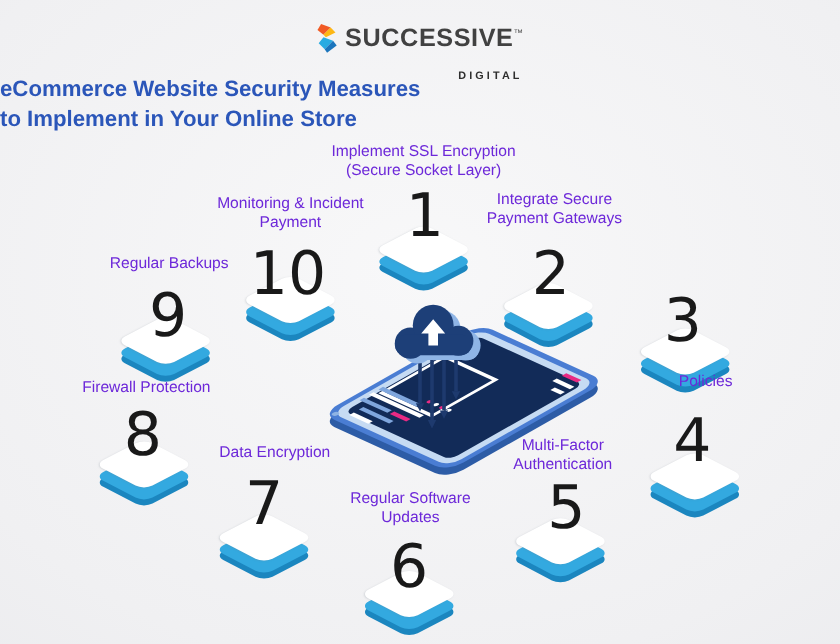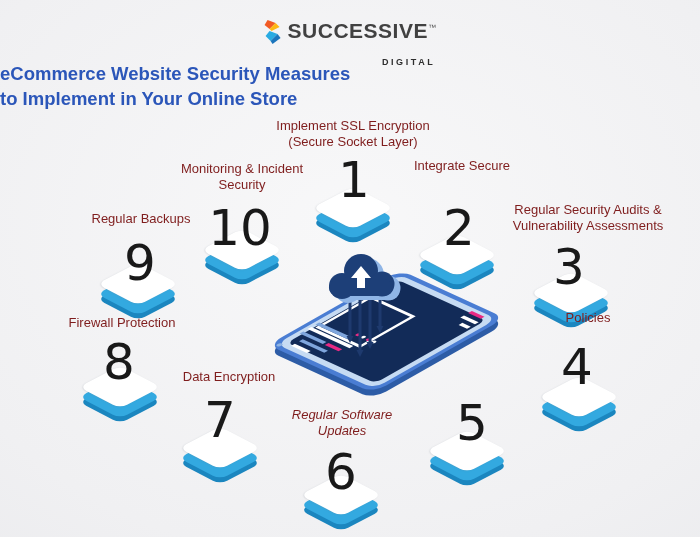--- a/index.html
+++ b/index.html
@@ -18,21 +18,21 @@
   .logo-name{font-size:21px;font-weight:600;color:#414141;letter-spacing:0.5px;line-height:22px;}
   .logo-tm{font-size:8px;vertical-align:super;font-weight:400;color:#555;}
   .logo-sub{font-size:9px;font-weight:700;letter-spacing:2.6px;color:#2e2e2e;margin-top:15px;margin-right:1px;}
 
   
   .title{position:absolute;top:61px;left:0;right:0;
          font-size:18.5px;font-weight:700;color:#2b56b9;line-height:25px;z-index:5;}
 
   
   .step-label{position:absolute;transform:translateX(-50%);text-align:center;
-              font-size:13px;line-height:15.5px;color:#7f1d1d;font-weight:500;
+              font-size:13px;line-height:15.5px;color:#6d28d9;font-weight:500;
               white-space:nowrap;z-index:4;}
   .step-label span{display:block;}
 
   
   .step-num{position:absolute;transform:translateX(-50%);
             font-family:"DejaVu Sans","Liberation Sans",sans-serif;
             font-size:50px;line-height:52px;font-weight:400;color:#191919;z-index:3;}
 
   
   .diamond{position:absolute;width:82px;height:58px;z-index:2;}
@@ -135,57 +135,58 @@
   </div>
   <div class="step-num" style="left:354px;top:154px;">1</div>
   <div class="diamond" style="left:312px;top:188px;">
     <div class="d-dark"></div>
       <div class="d-blue"></div>
       <div class="d-face"></div>
   </div>
 
   <div class="step-label" style="left:462px;top:158px;">
     <span>Integrate Secure</span>
+    <span>Payment Gateways</span>
   </div>
   <div class="step-num" style="left:459px;top:202px;">2</div>
   <div class="diamond" style="left:416px;top:235px;">
     <div class="d-dark"></div>
       <div class="d-blue"></div>
       <div class="d-face"></div>
   </div>
 
-  <div class="step-label" style="left:588px;top:202px;">
-    <span>Regular Security Audits &amp;</span>
-    <span>Vulnerability Assessments</span>
-  </div>
   <div class="step-num" style="left:569px;top:241px;">3</div>
   <div class="diamond" style="left:530px;top:273px;">
     <div class="d-dark"></div>
       <div class="d-blue"></div>
       <div class="d-face"></div>
   </div>
 
   <div class="step-label" style="left:588px;top:310px;">
     <span>Policies</span>
   </div>
   <div class="step-num" style="left:577px;top:341px;">4</div>
   <div class="diamond" style="left:538px;top:377px;">
     <div class="d-dark"></div>
       <div class="d-blue"></div>
       <div class="d-face"></div>
   </div>
 
+  <div class="step-label" style="left:469px;top:363px;">
+    <span>Multi-Factor</span>
+    <span>Authentication</span>
+  </div>
   <div class="step-num" style="left:472px;top:397px;">5</div>
   <div class="diamond" style="left:426px;top:431px;">
     <div class="d-dark"></div>
       <div class="d-blue"></div>
       <div class="d-face"></div>
   </div>
 
-  <div class="step-label" style="left:342px;top:407px;font-style:italic;">
+  <div class="step-label" style="left:342px;top:407px;">
     <span>Regular Software</span>
     <span>Updates</span>
   </div>
   <div class="step-num" style="left:341px;top:446px;">6</div>
   <div class="diamond" style="left:300px;top:475px;">
     <div class="d-dark"></div>
       <div class="d-blue"></div>
       <div class="d-face"></div>
   </div>
 
@@ -217,21 +218,21 @@
   </div>
   <div class="step-num" style="left:140px;top:237px;">9</div>
   <div class="diamond" style="left:97px;top:264px;">
     <div class="d-dark"></div>
       <div class="d-blue"></div>
       <div class="d-face"></div>
   </div>
 
   <div class="step-label" style="left:242px;top:161px;">
     <span>Monitoring &amp; Incident</span>
-    <span>Security</span>
+    <span>Payment</span>
   </div>
   <div class="step-num" style="left:240px;top:202px;">10</div>
   <div class="diamond" style="left:201px;top:230px;">
     <div class="d-dark"></div>
       <div class="d-blue"></div>
       <div class="d-face"></div>
   </div>
 
 </div>
 

